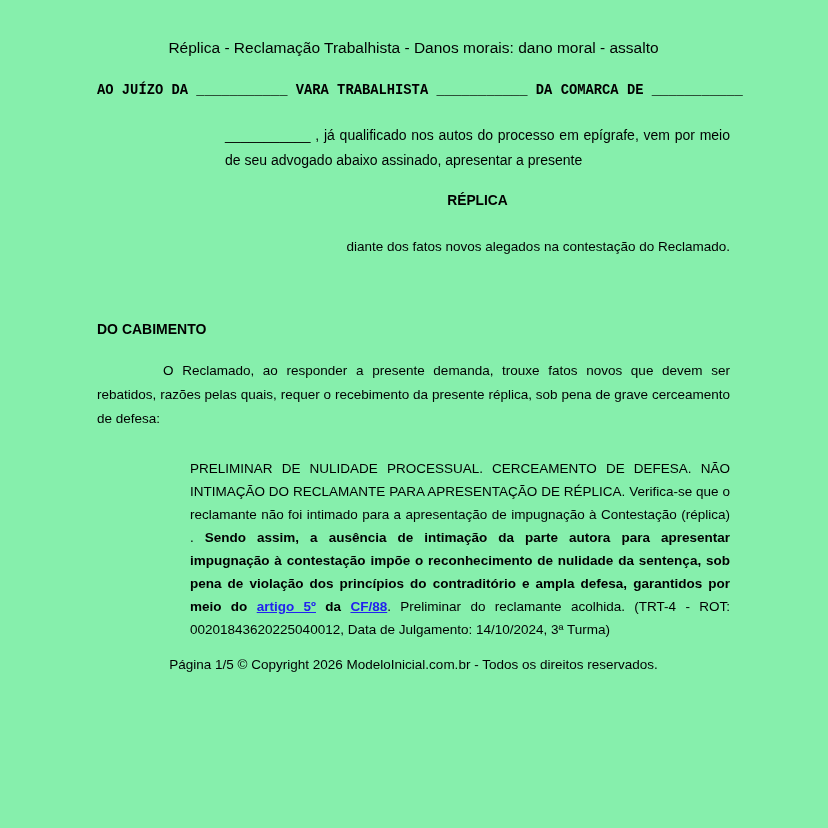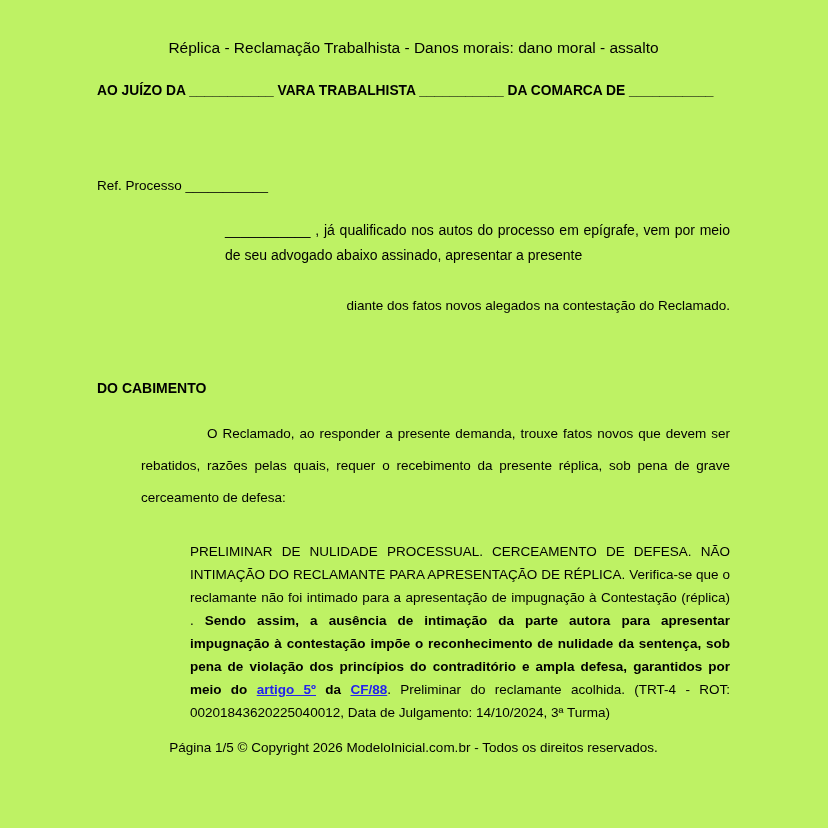--- a/index.html
+++ b/index.html
@@ -12,34 +12,35 @@
     height: 828px;
     font-family: "Liberation Sans", "DejaVu Sans", sans-serif;
     color: #000000;
     overflow: hidden;
   }
   .page {
     box-sizing: border-box;
     width: 828px;
     height: 828px;
     padding: 38px 98px 0 97px;
-    background: #bef264;
+    background: #86efac;
   }
   .doc-title {
     text-align: center;
     font-size: 15.5px;
     line-height: 19px;
     white-space: nowrap;
   }
   .court-line {
     margin-top: 25px;
     font-weight: bold;
     font-size: 13.8px;
     line-height: 17px;
     white-space: nowrap;
+    font-family: Liberation Mono, monospace;
   }
   .ref-line {
     margin-top: 78px;
     font-size: 13.5px;
     line-height: 17px;
   }
   .indent-block {
     margin-left: 128px;
   }
   .intro-para {
@@ -63,24 +64,23 @@
   }
   .section-heading {
     margin-top: 66px;
     font-weight: bold;
     font-size: 14px;
     line-height: 17px;
   }
   .cabimento-para {
     margin-top: 21px;
     font-size: 13.5px;
-    line-height: 32px;
+    line-height: 24px;
     text-align: justify;
     text-indent: 66px;
-    margin-left: 44px;
   }
   .quote-block {
     margin-top: 26px;
     margin-left: 93px;
     font-size: 13.5px;
     line-height: 23px;
     text-align: justify;
   }
   .quote-bold {
     font-weight: bold;
@@ -101,25 +101,25 @@
 </style>
 </head>
 <body>
 
 <div class="page">
 
   <div class="doc-title">Réplica - Reclamação Trabalhista - Danos morais: dano moral - assalto</div>
 
   <div class="court-line">AO JUÍZO DA  ___________ VARA TRABALHISTA ___________  DA COMARCA DE  ___________</div>
 
-  <div class="ref-line">Ref. Processo ___________</div>
 
   <div class="indent-block">
     <div class="intro-para">___________ , já qualificado nos autos do processo em epígrafe, vem por meio de seu advogado abaixo assinado, apresentar a presente</div>
 
+    <div class="replica-heading">RÉPLICA</div>
 
     <div class="intro-tail">diante dos fatos novos alegados na contestação do Reclamado.</div>
   </div>
 
   <div class="section-heading">DO CABIMENTO</div>
 
   <div class="cabimento-para">O Reclamado, ao responder a presente demanda, trouxe fatos novos que devem ser rebatidos, razões pelas quais, requer o recebimento da presente réplica, sob pena de grave cerceamento de defesa:</div>
 
   <div class="quote-block"><span>PRELIMINAR DE NULIDADE PROCESSUAL. CERCEAMENTO DE DEFESA. NÃO INTIMAÇÃO DO RECLAMANTE PARA APRESENTAÇÃO DE RÉPLICA. Verifica-se que o reclamante não foi intimado para a apresentação de impugnação à Contestação (réplica) . </span><span class="quote-bold">Sendo assim, a ausência de intimação da parte autora para apresentar impugnação à contestação impõe o reconhecimento de nulidade da sentença, sob pena de violação dos princípios do contraditório e ampla defesa, garantidos por meio do </span><a class="doc-link">artigo 5º</a><span class="quote-bold"> da </span><a class="doc-link">CF/88</a><span>. Preliminar do reclamante acolhida. (TRT-4 - ROT: 00201843620225040012, Data de Julgamento: 14/10/2024, 3ª Turma)</span></div>
 

